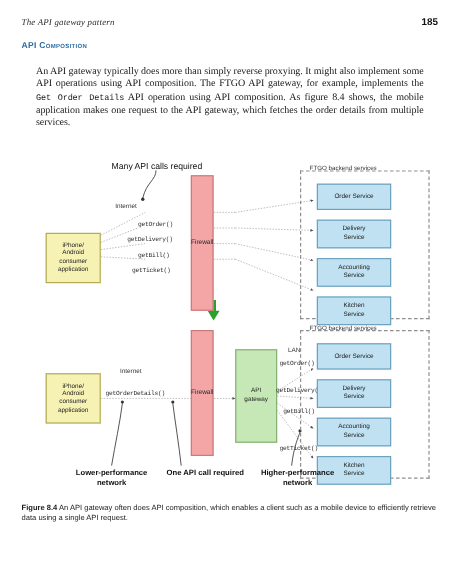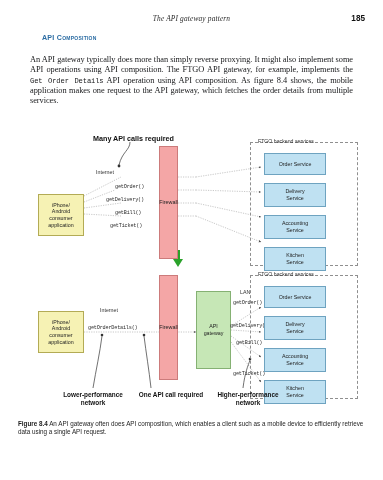--- a/index.html
+++ b/index.html
@@ -21,21 +21,20 @@
     width: 383px; height: 480px;
   }
 
   
   .running-head {
     position: absolute;
     left: 18px; top: 14px;
     width: 347px;
     display: flex;
     align-items: baseline;
-    justify-content: center;
   }
   .running-head-title {
     font-family: "Liberation Serif", serif;
     font-style: italic;
     font-size: 7.4px;
     letter-spacing: .15px;
     color: #2b2b2b;
   }
   .folio {
     position: absolute;
@@ -50,21 +49,20 @@
   .sec-head {
     position: absolute;
     left: 18px; top: 34px;
     font-family: "Liberation Sans", sans-serif;
     font-weight: bold;
     font-size: 7.1px;
     color: #2b6ca3;
     letter-spacing: .25px;
     font-variant: small-caps;
     text-transform: none;
-    margin-left: 24px;
   }
 
   
   .body-col {
     position: absolute;
     left: 18px; top: 43px;
     width: 347px;
   }
   p.para {
     margin: 12px;
@@ -83,21 +81,21 @@
 
   
   .figure {
     position: absolute;
     left: 18px; top: 120px;
     width: 347px; height: 295px;
   }
   .fig-title {
     position: absolute;
     font-family: "Liberation Sans", sans-serif;
-    font-weight: bold;
+    font-weight: normal;
     font-size: 7.2px;
     color: #111;
     white-space: nowrap;
   }
 
   
   .panel { position: absolute; left: 0; width: 347px; }
   .panel-top    { top: 14px;  height: 125px; }
   .panel-bottom { top: 147px; height: 148px; }
 

